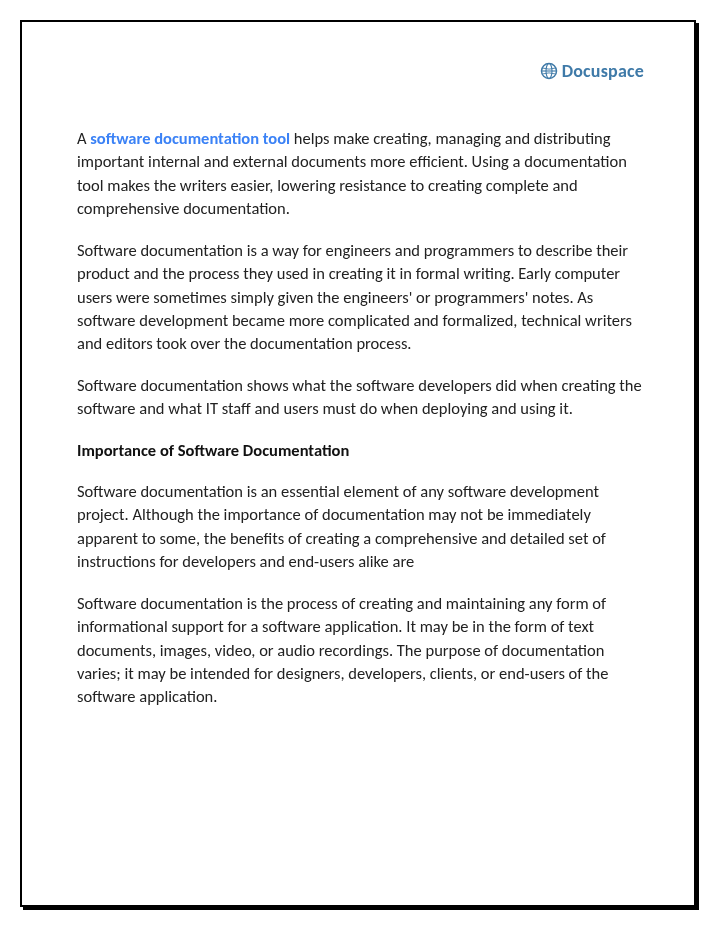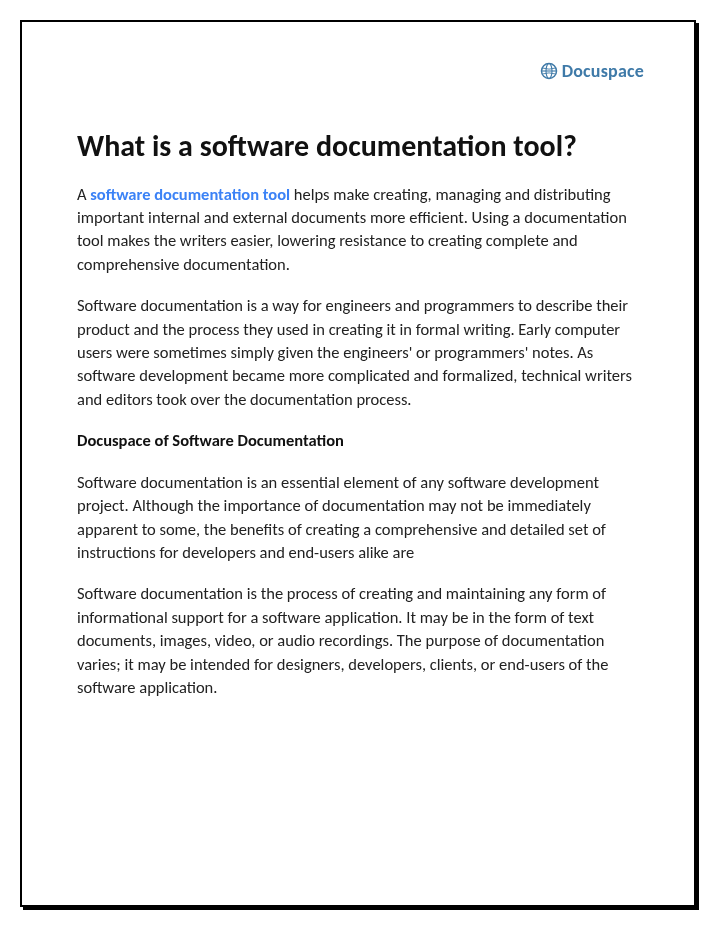--- a/index.html
+++ b/index.html
@@ -74,28 +74,28 @@
         <circle cx="12" cy="12" r="10" fill="none" stroke="#3f7aa8" stroke-width="2"></circle>
         <ellipse cx="12" cy="12" rx="4" ry="10" fill="none" stroke="#3f7aa8" stroke-width="1.5"></ellipse>
         <line x1="2" y1="12" x2="22" y2="12" stroke="#3f7aa8" stroke-width="1.5"></line>
         <path d="M 3 8 Q 12 11 21 8" fill="none" stroke="#3f7aa8" stroke-width="1.2"></path>
         <path d="M 3 16 Q 12 13 21 16" fill="none" stroke="#3f7aa8" stroke-width="1.2"></path>
       </svg>
     </span>
     <span class="brand-text">Docuspace</span>
   </div>
 
-  <h1>What is a software documentation tool?</h1>
 
   <p>
     <span>A </span><a class="link" href="#">software documentation tool</a><span> helps make creating, managing and distributing important internal and external documents more efficient. Using a documentation tool makes the writers easier, lowering resistance to creating complete and comprehensive documentation.</span>
   </p>
 
   <p>Software documentation is a way for engineers and programmers to describe their product and the process they used in creating it in formal writing. Early computer users were sometimes simply given the engineers' or programmers' notes. As software development became more complicated and formalized, technical writers and editors took over the documentation process.</p>
 
+  <p>Software documentation shows what the software developers did when creating the software and what IT staff and users must do when deploying and using it.</p>
 
-  <p class="subhead">Docuspace of Software Documentation</p>
+  <p class="subhead">Importance of Software Documentation</p>
 
   <p>Software documentation is an essential element of any software development project. Although the importance of documentation may not be immediately apparent to some, the benefits of creating a comprehensive and detailed set of instructions for developers and end-users alike are</p>
 
   <p>Software documentation is the process of creating and maintaining any form of informational support for a software application. It may be in the form of text documents, images, video, or audio recordings. The purpose of documentation varies; it may be intended for designers, developers, clients, or end-users of the software application.</p>
 
 </div>
 
 </body></html>

